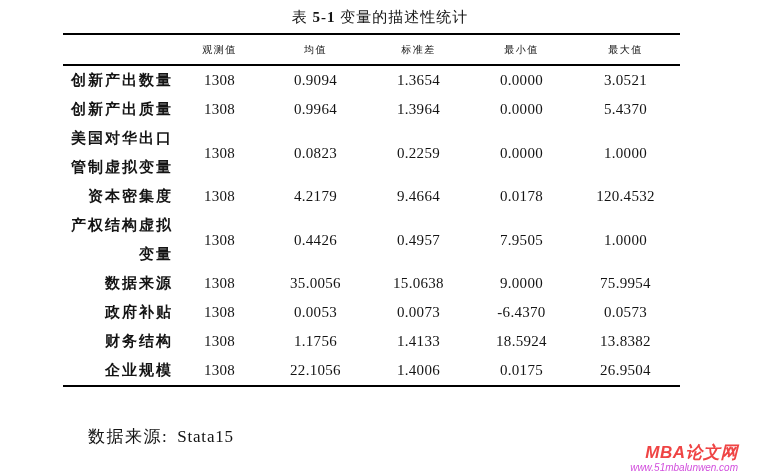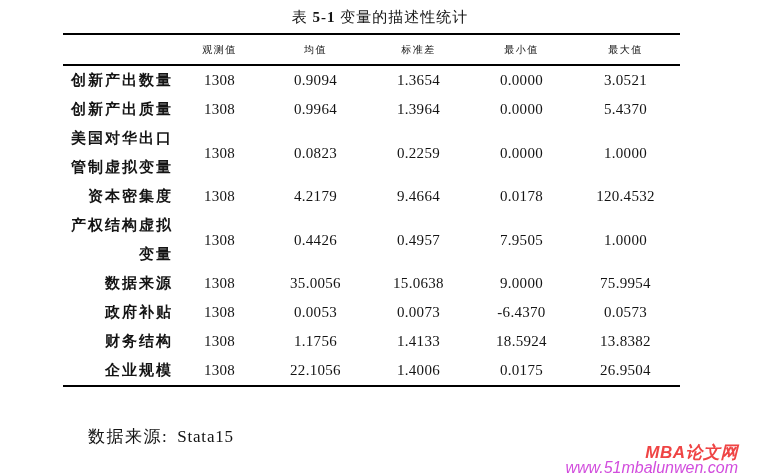--- a/index.html
+++ b/index.html
@@ -83,21 +83,21 @@
     font-family: "Liberation Sans", "DejaVu Sans", sans-serif;
     font-style: italic;
   }
   .watermark .brand {
     font-weight: bold;
     font-size: 17px;
     line-height: 19px;
     letter-spacing: 0.5px;
   }
   .watermark .url {
-    font-size: 16px;
+    font-size: 10px;
     line-height: 12px;
   }
 </style>
 </head>
 <body>
 
 <div class="page">
 
   <div class="doc-title"><span>表</span> <span class="title-number">5-1</span> <span>变量的描述性统计</span></div>
 

